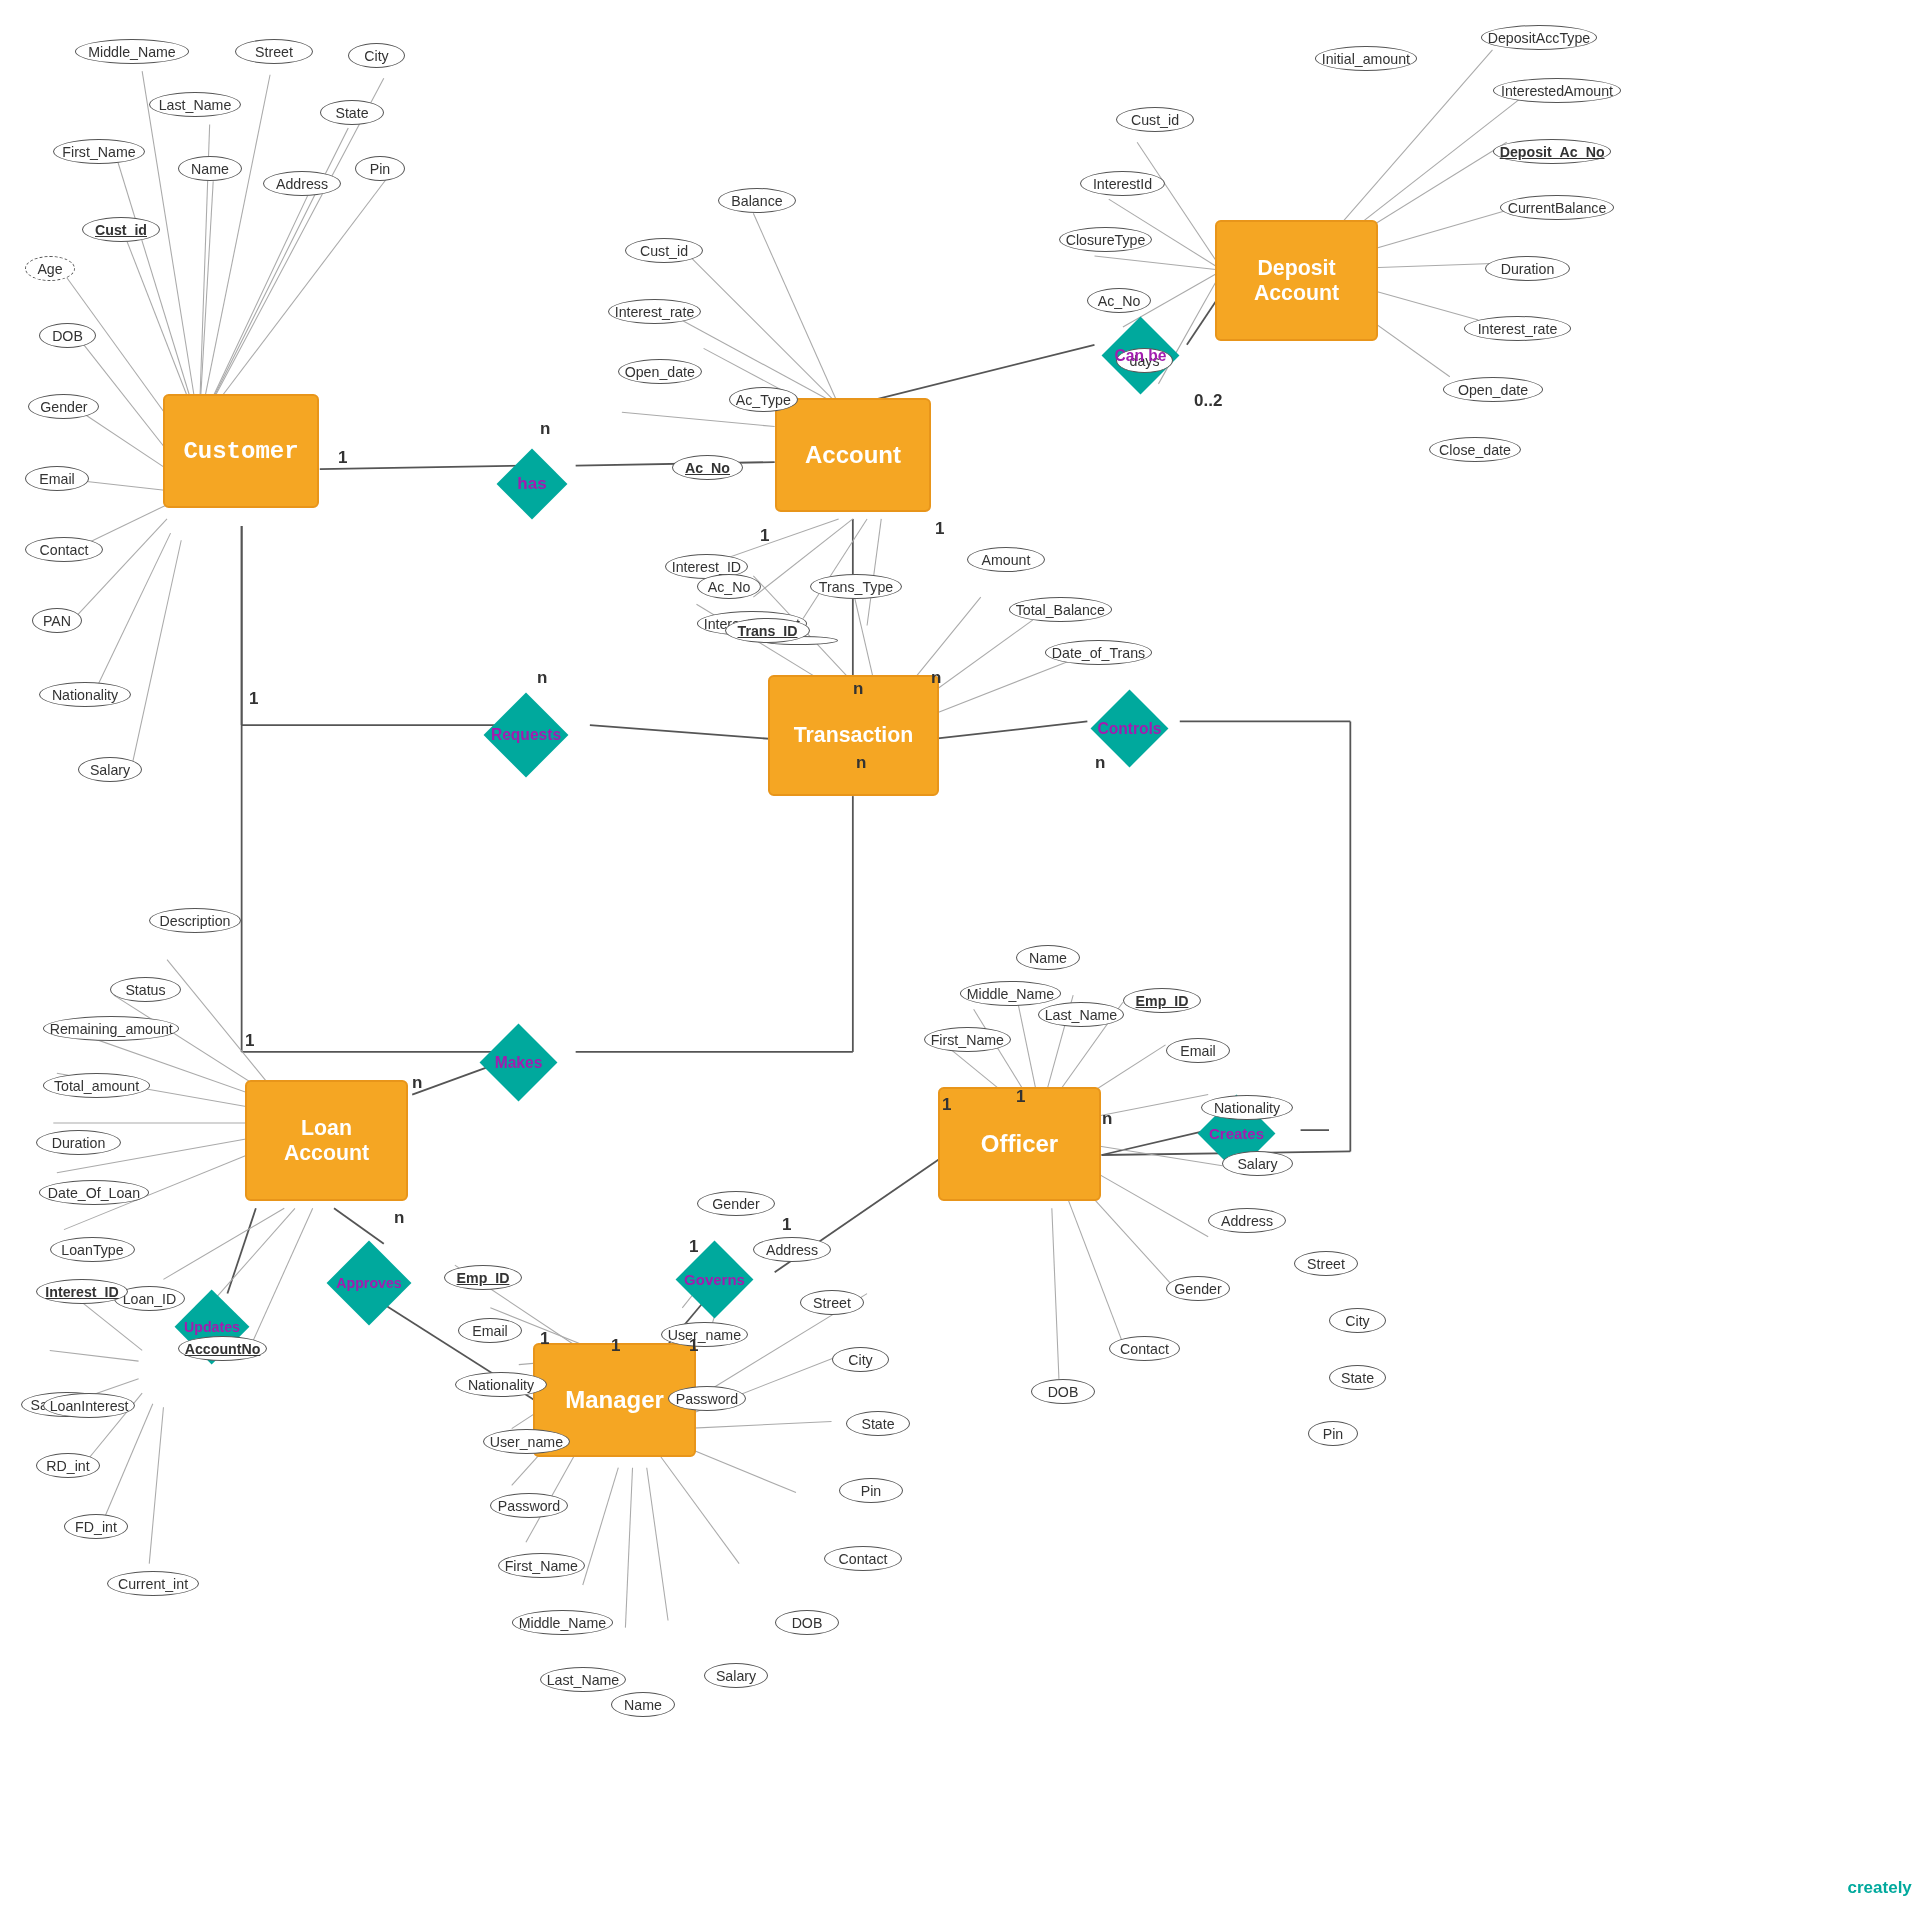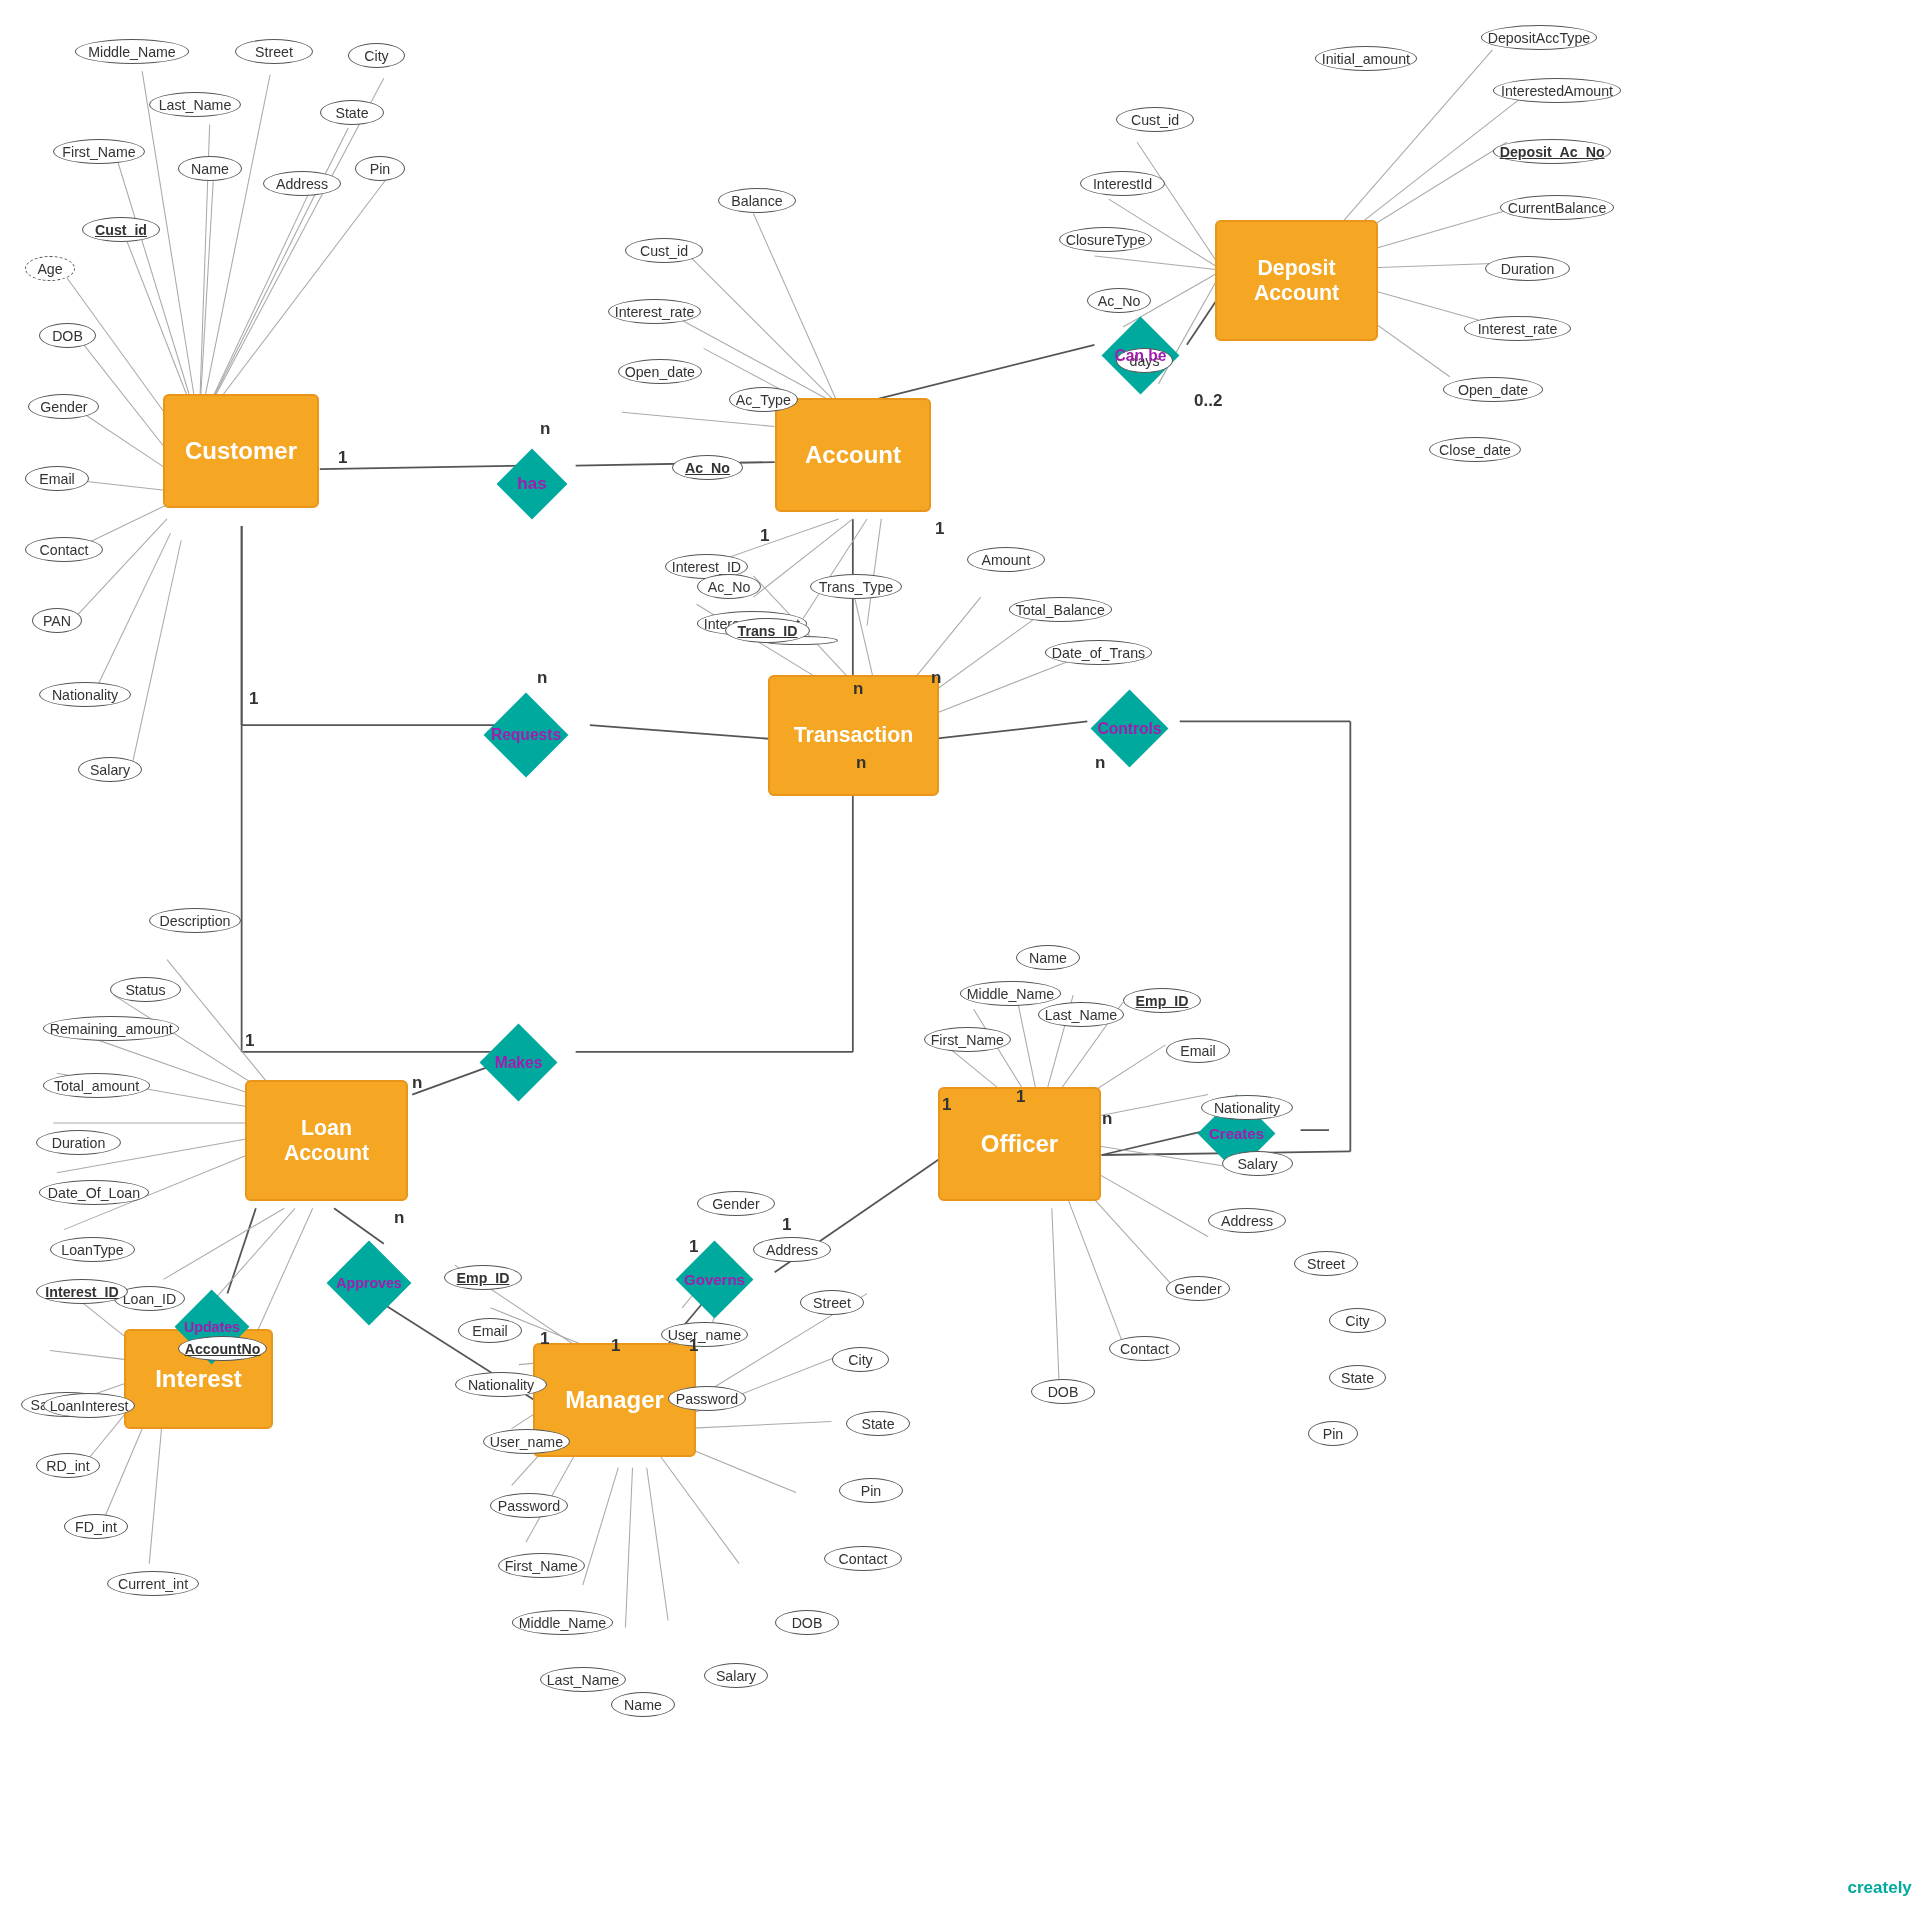--- a/index.html
+++ b/index.html
@@ -232,28 +232,27 @@
   <line x1="1020" y1="1800" x2="1000" y2="1870" stroke="#aaa" stroke-width="1.5"></line>
 
   <line x1="200" y1="1900" x2="100" y2="1820" stroke="#aaa" stroke-width="1.5"></line>
   <line x1="195" y1="1915" x2="70" y2="1900" stroke="#aaa" stroke-width="1.5"></line>
   <line x1="195" y1="1940" x2="80" y2="1980" stroke="#aaa" stroke-width="1.5"></line>
   <line x1="200" y1="1960" x2="110" y2="2070" stroke="#aaa" stroke-width="1.5"></line>
   <line x1="215" y1="1975" x2="145" y2="2140" stroke="#aaa" stroke-width="1.5"></line>
   <line x1="230" y1="1980" x2="210" y2="2200" stroke="#aaa" stroke-width="1.5"></line>
 </svg>
 
-<div class="entity" style="left:163px;top:394px;width:156px;height:114px;font-size:24px;">Customer</div>
+<div class="entity" style="left:163px;top:394px;width:156px;height:114px;font-size:24px;font-family:Liberation Mono, monospace;">Customer</div>
 <div class="entity" style="left:775px;top:398px;width:156px;height:114px;font-size:24px;">Account</div>
 <div class="entity" style="left:1215px;top:220px;width:163px;height:121px;font-size:21.3px;">Deposit<br>Account</div>
 <div class="entity" style="left:768px;top:675px;width:171px;height:121px;font-size:21.3px;">Transaction</div>
 <div class="entity" style="left:245px;top:1080px;width:163px;height:121px;font-size:21.3px;">Loan<br>Account</div>
 <div class="entity" style="left:938px;top:1087px;width:163px;height:114px;font-size:24px;">Officer</div>
 <div class="entity" style="left:533px;top:1343px;width:163px;height:114px;font-size:24px;">Manager</div>
-<div class="entity" style="left:124px;top:1329px;width:149px;height:100px;font-size:24px;">Interest</div>
 
 <div style="position:absolute;left:493px;top:445px;width:78px;height:78px;z-index:10;">
   <svg width="78" height="78" viewBox="0 0 110 110">
         <polygon points="55,5 105,55 55,105 5,55" fill="#00A99D"></polygon>
       </svg>
 </div>
 <div class="diamond-label" style="left:493px;top:445px;width:78px;height:78px;">has</div>
 
 <div style="position:absolute;left:1098px;top:313px;width:85px;height:85px;z-index:10;">
   <svg width="85" height="85" viewBox="0 0 120 120">

